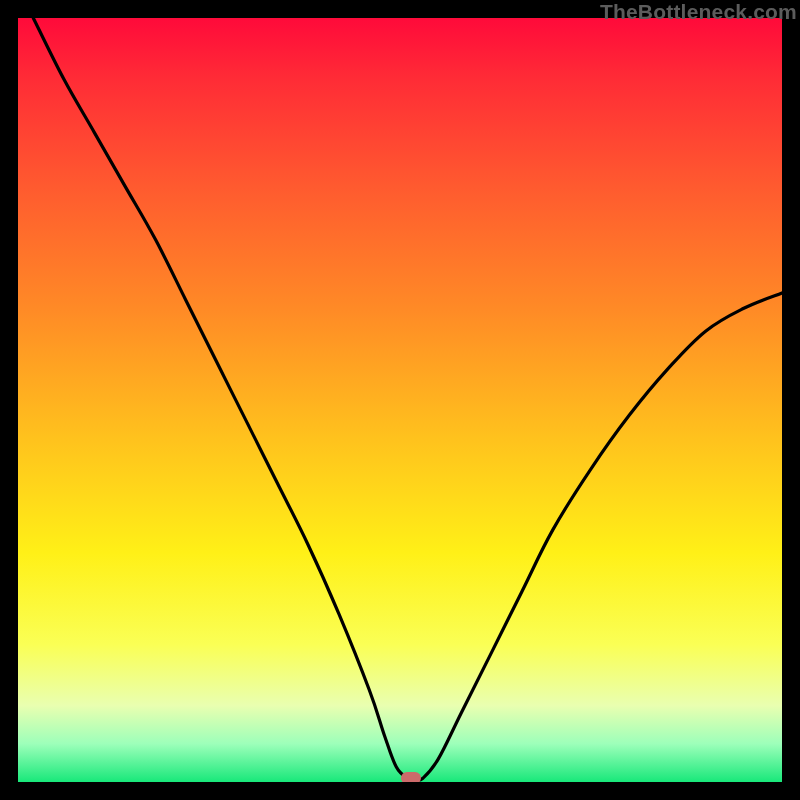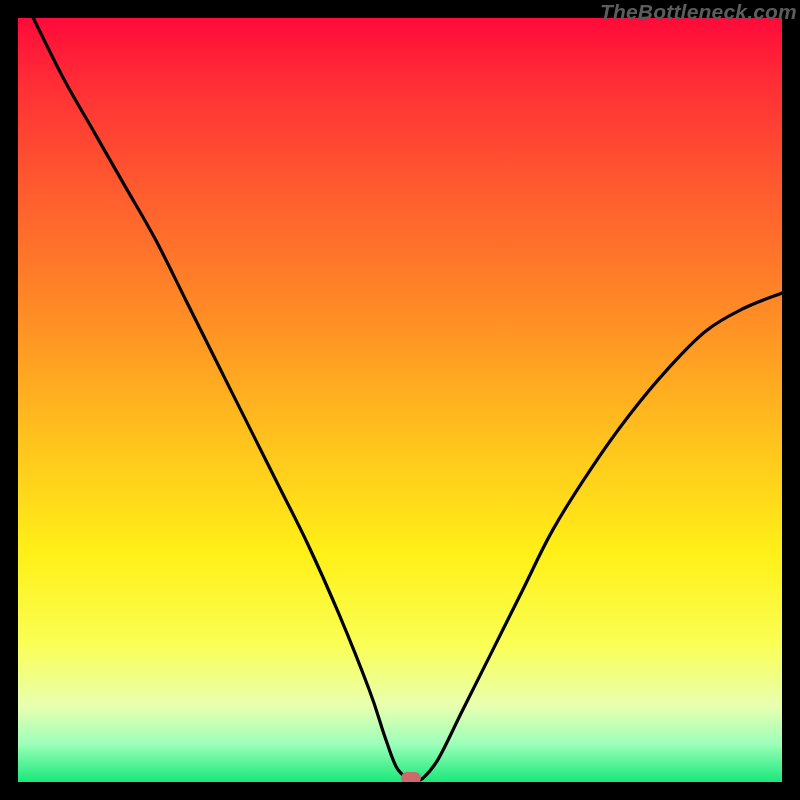--- a/index.html
+++ b/index.html
@@ -10,21 +10,20 @@
     background: #000;
     overflow: hidden;
   }
   .frame {
     position: absolute;
     left: 0;
     top: 0;
     width: 800px;
     height: 694px;
     background: #000;
-    font-style: italic;
   }
   .plot {
     position: absolute;
     left: 18px;
     top: 18px;
     width: 764px;
     height: 764px;
     overflow: hidden;
   }
   .gradient {

